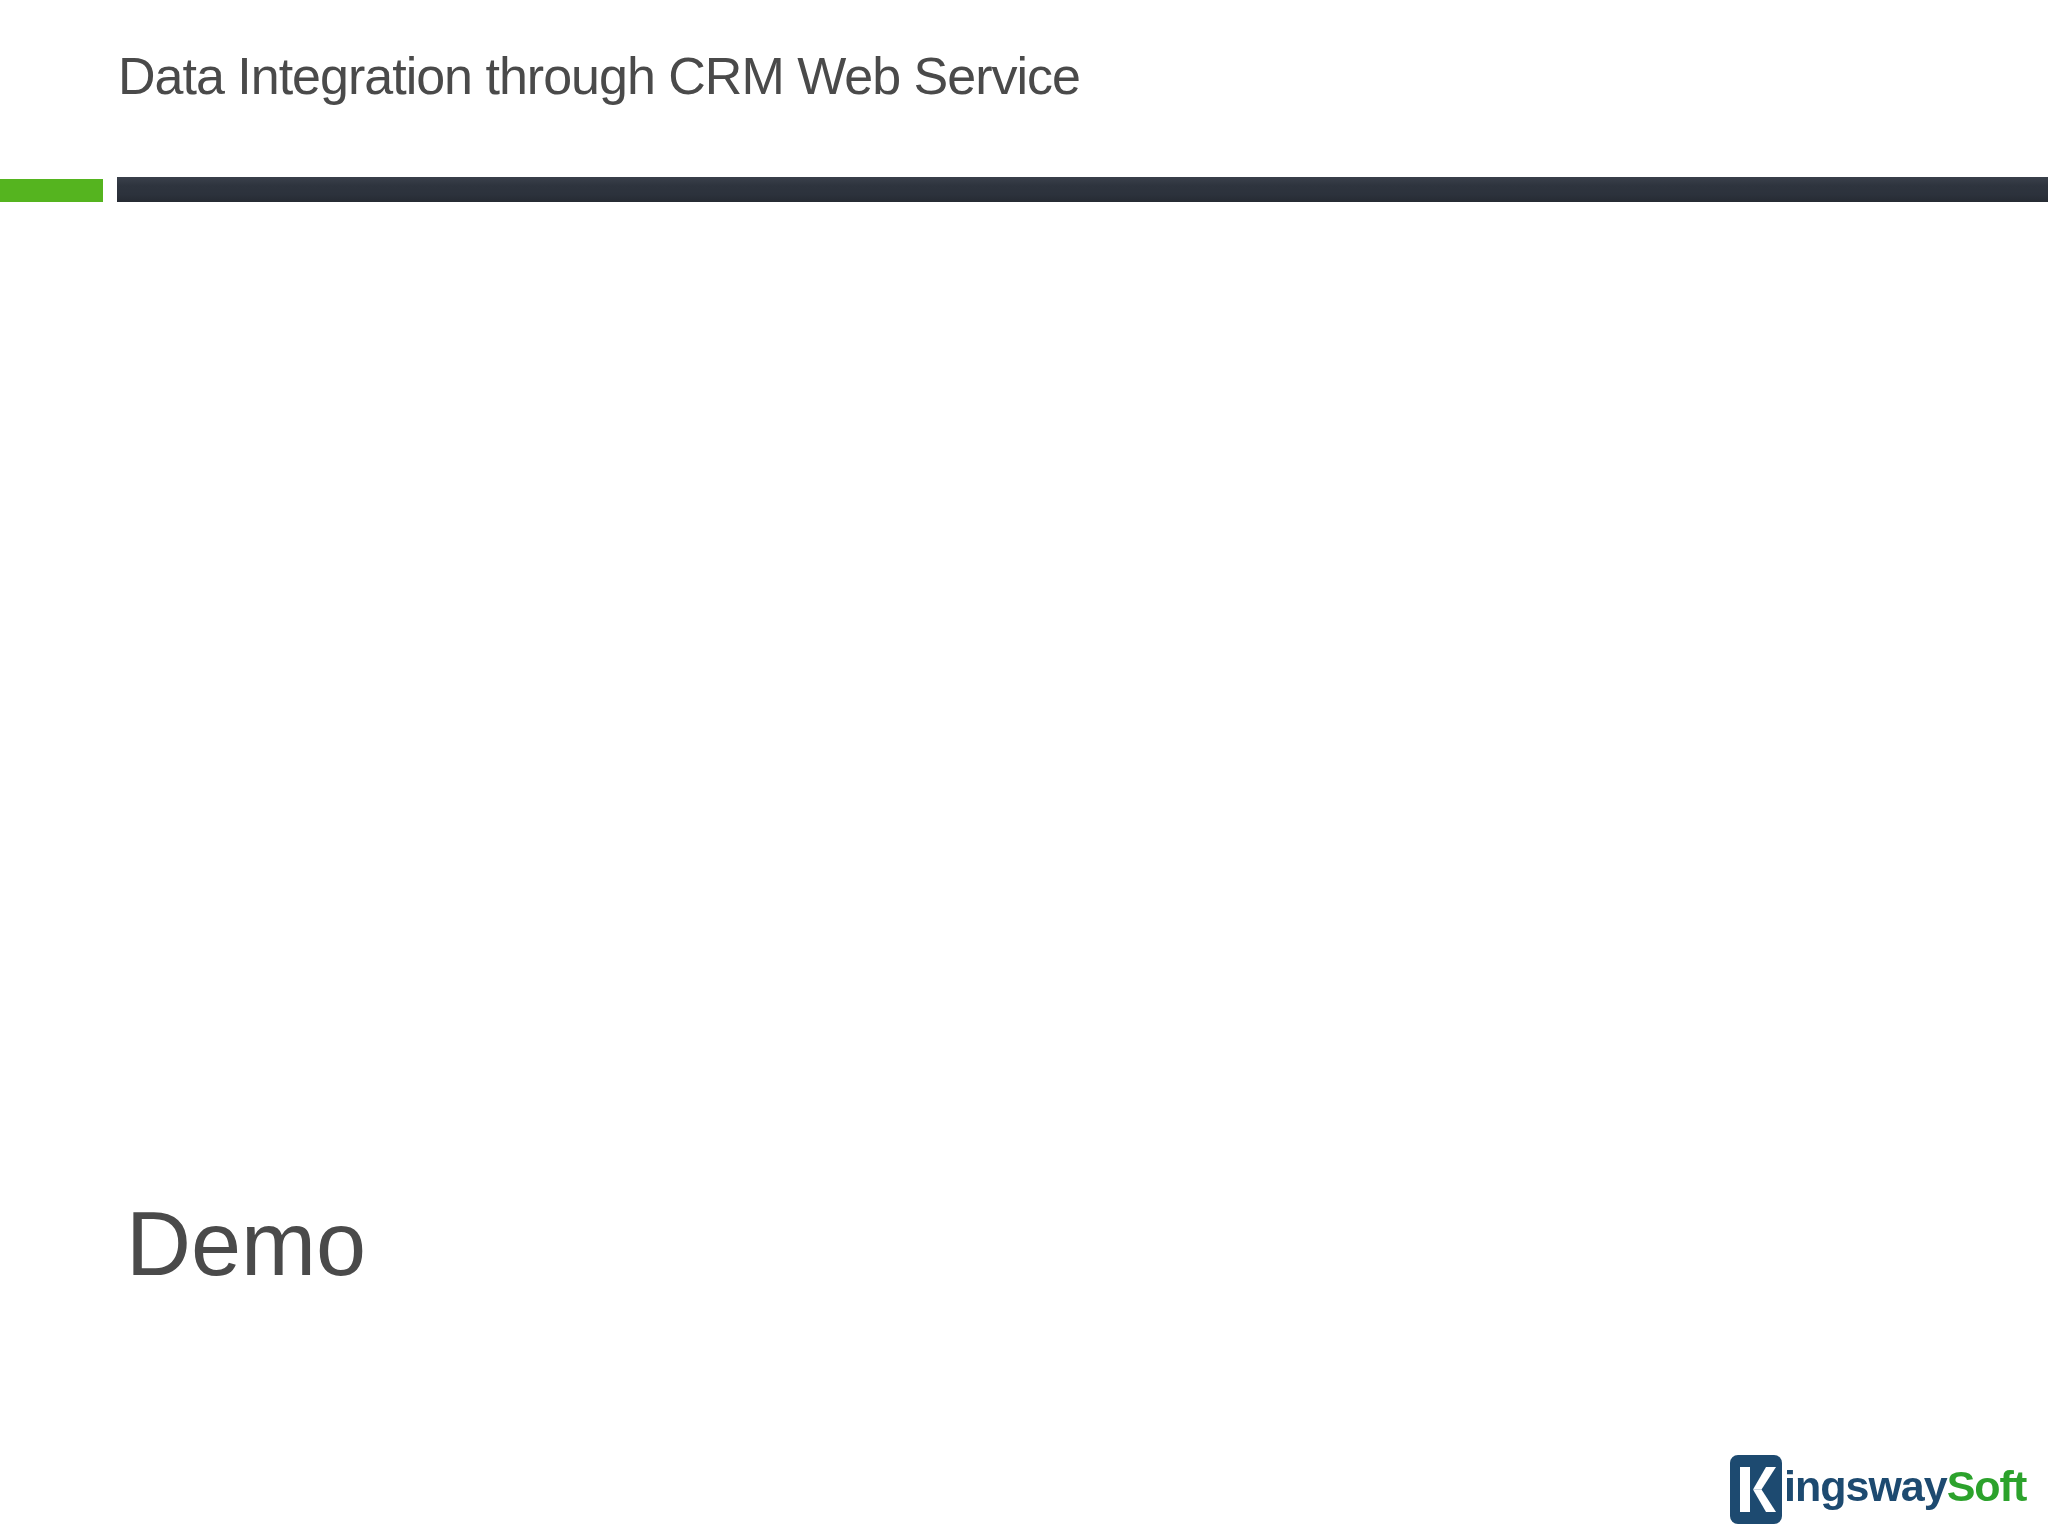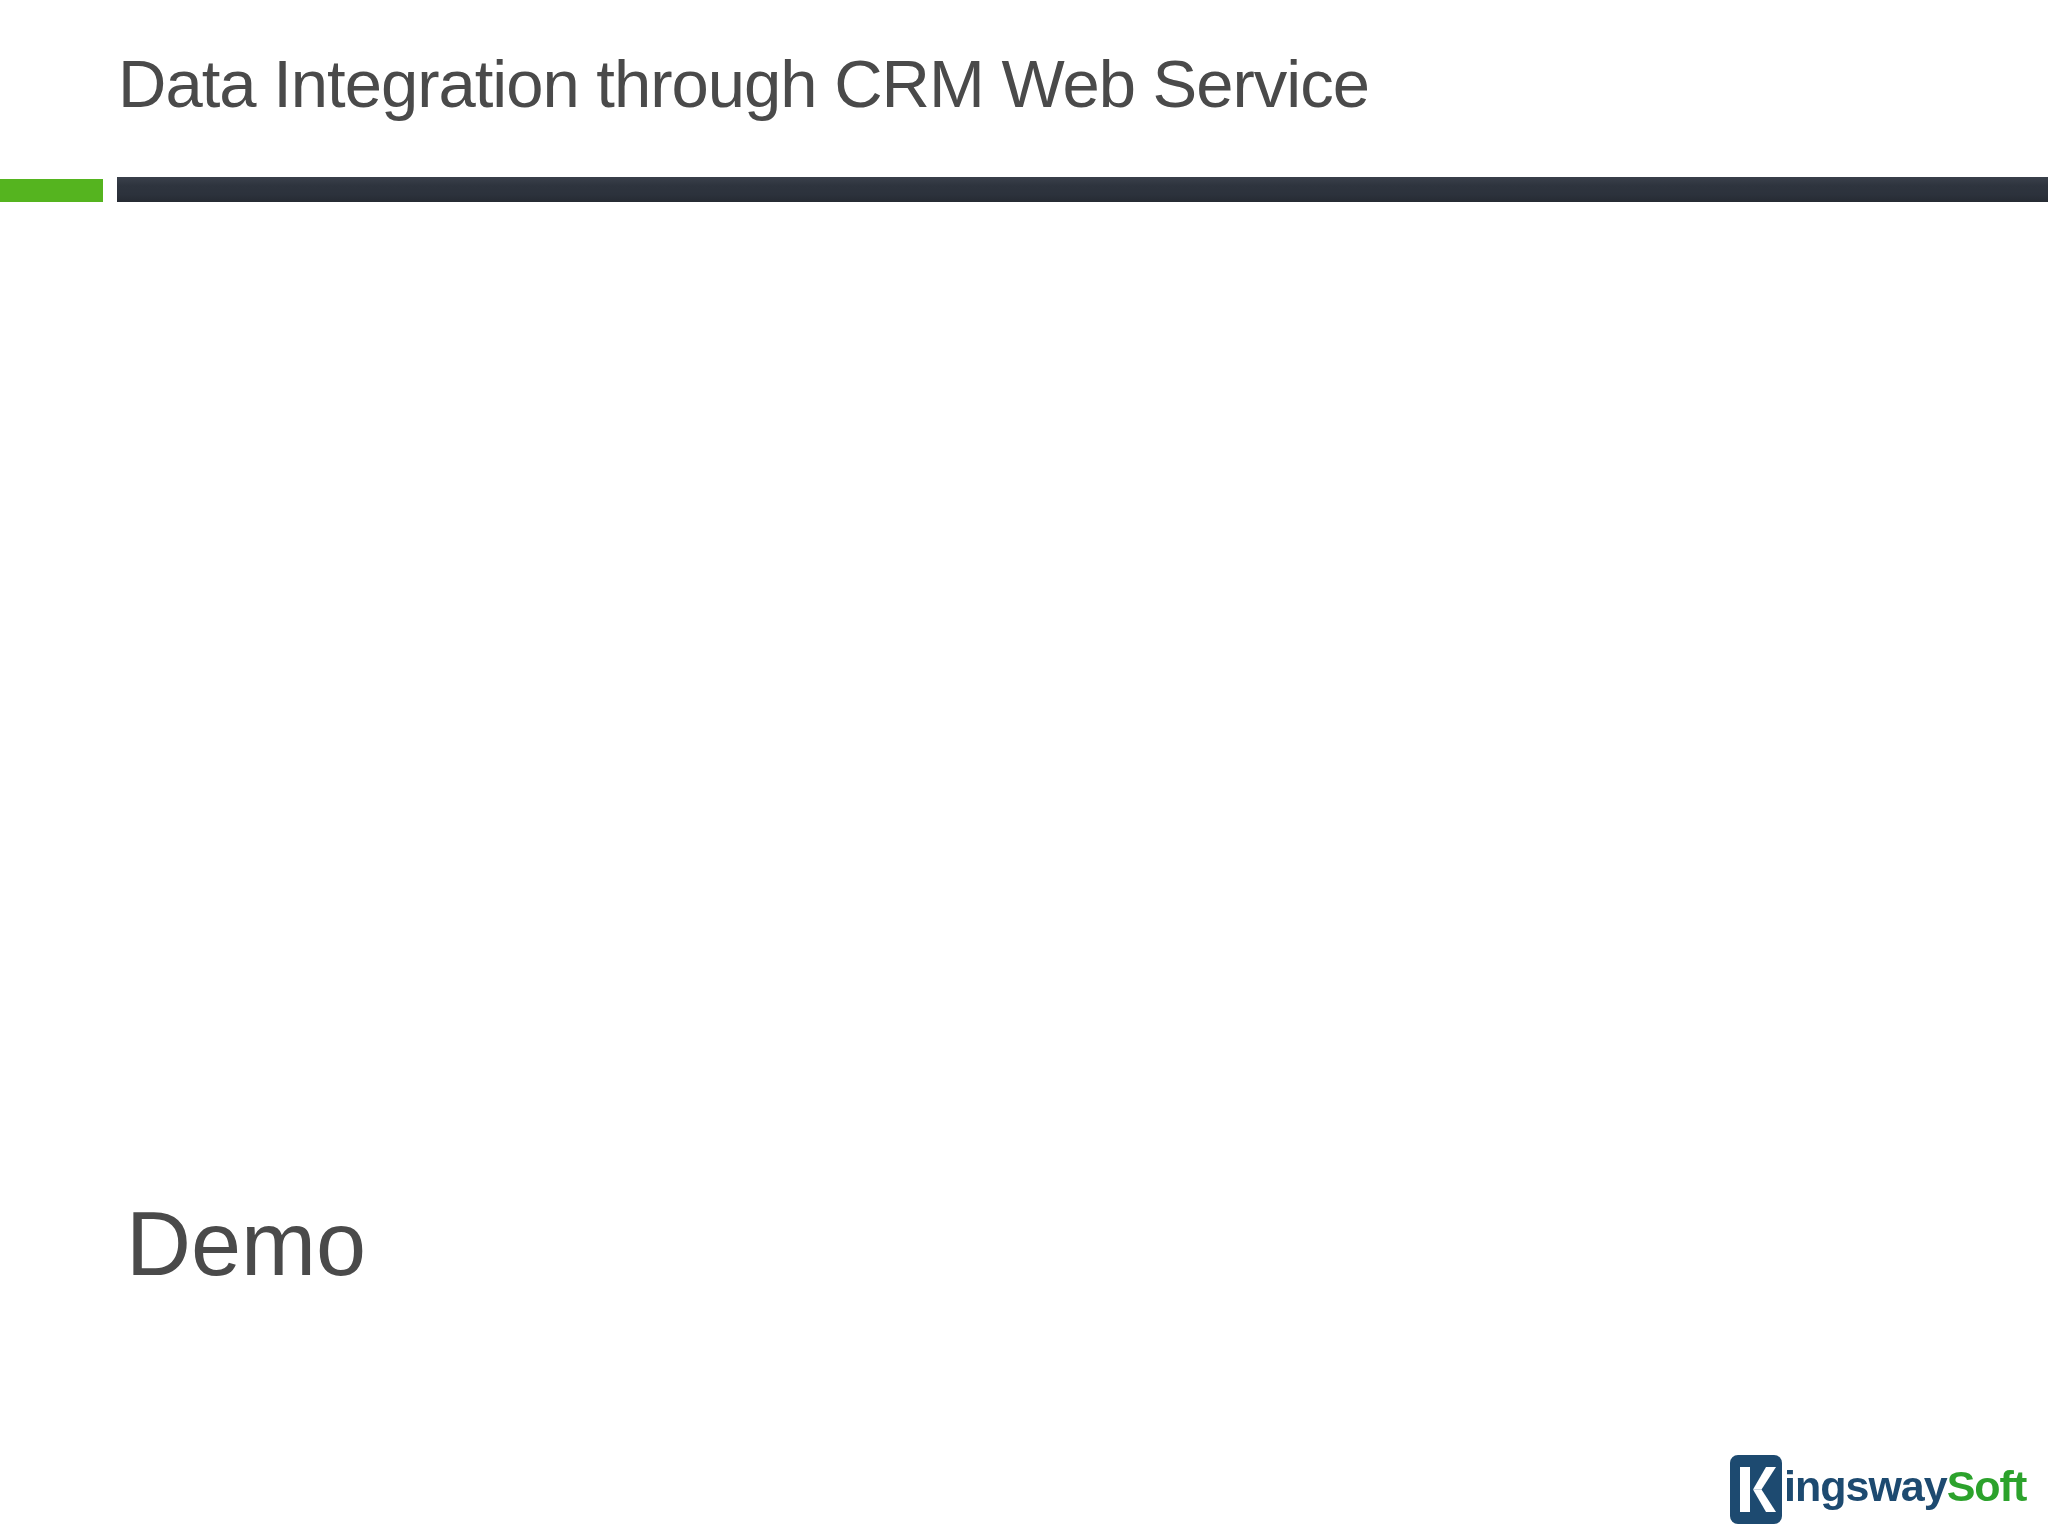--- a/index.html
+++ b/index.html
@@ -21,21 +21,21 @@
   .slide{
     position:absolute;
     inset:0;
     width:2048px;
     height:1536px;
   }
   .slide-title{
     position:absolute;
     left:118px;
     top:50px;
-    font-size:67px;
+    font-size:52px;
     line-height:1;
     font-weight:400;
     letter-spacing:-1px;
     color:var(--title-text);
     white-space:nowrap;
   }
   .divider-accent{
     position:absolute;
     left:0;
     top:179px;

